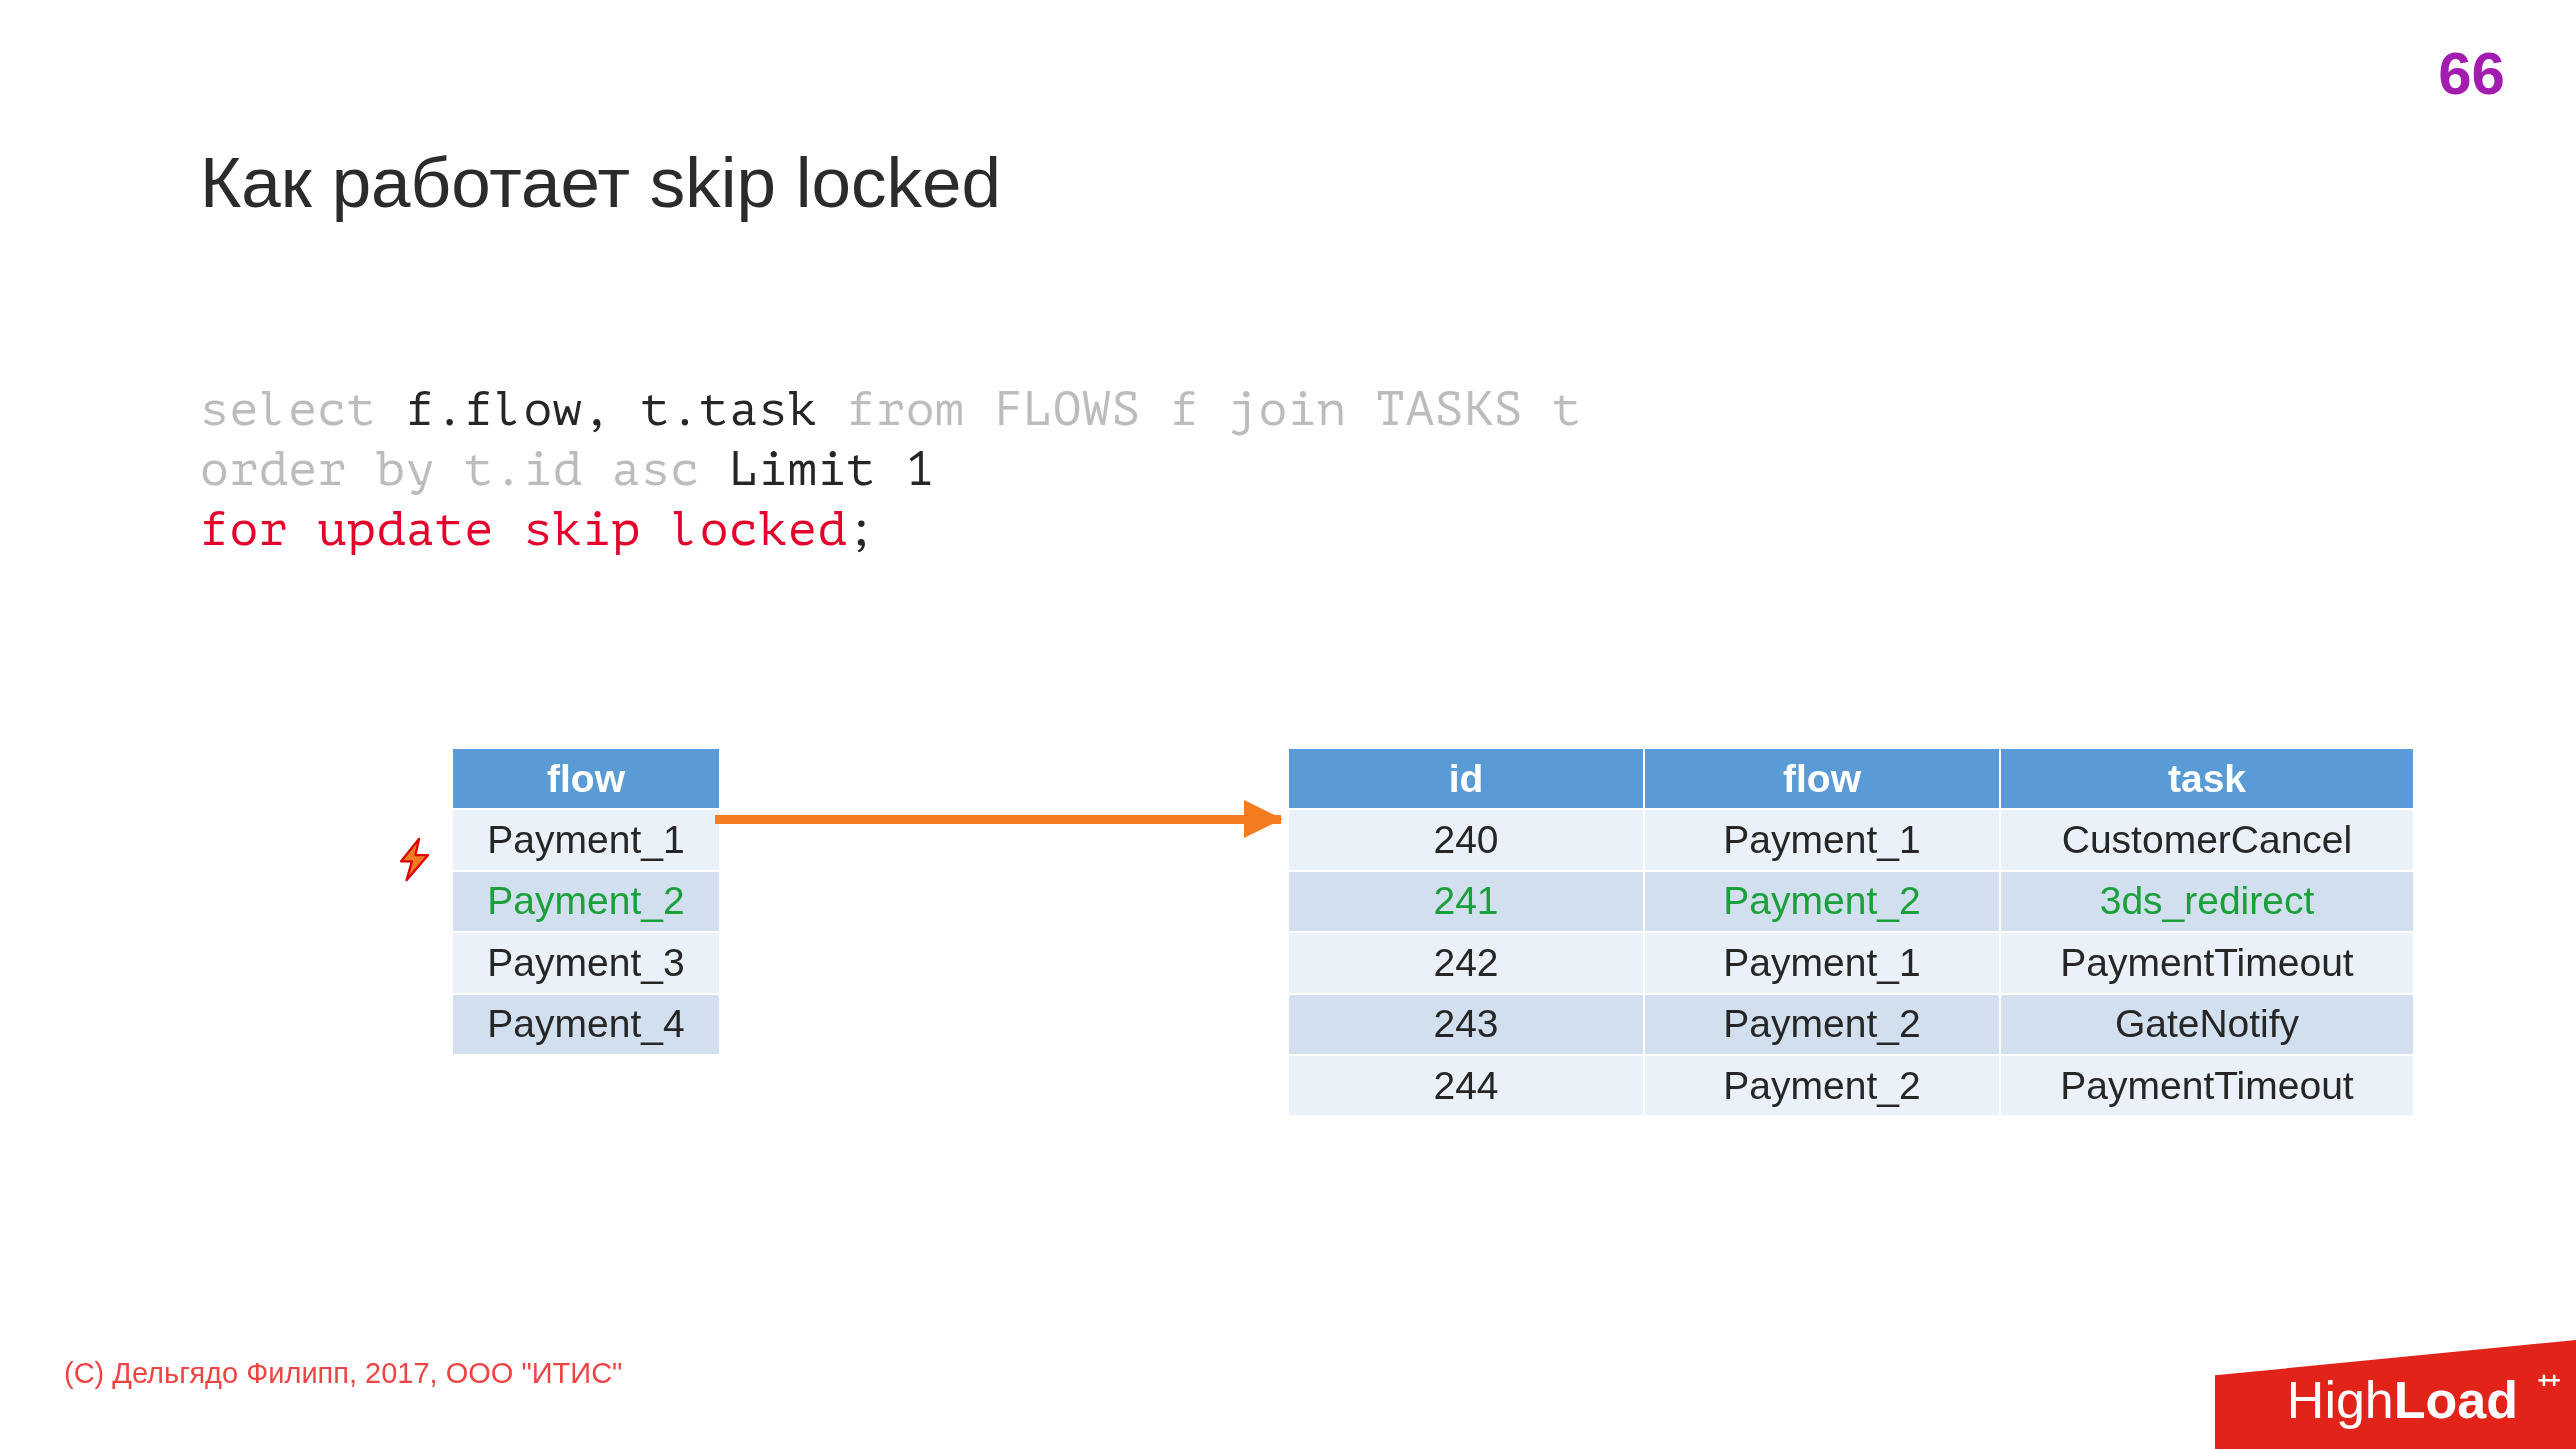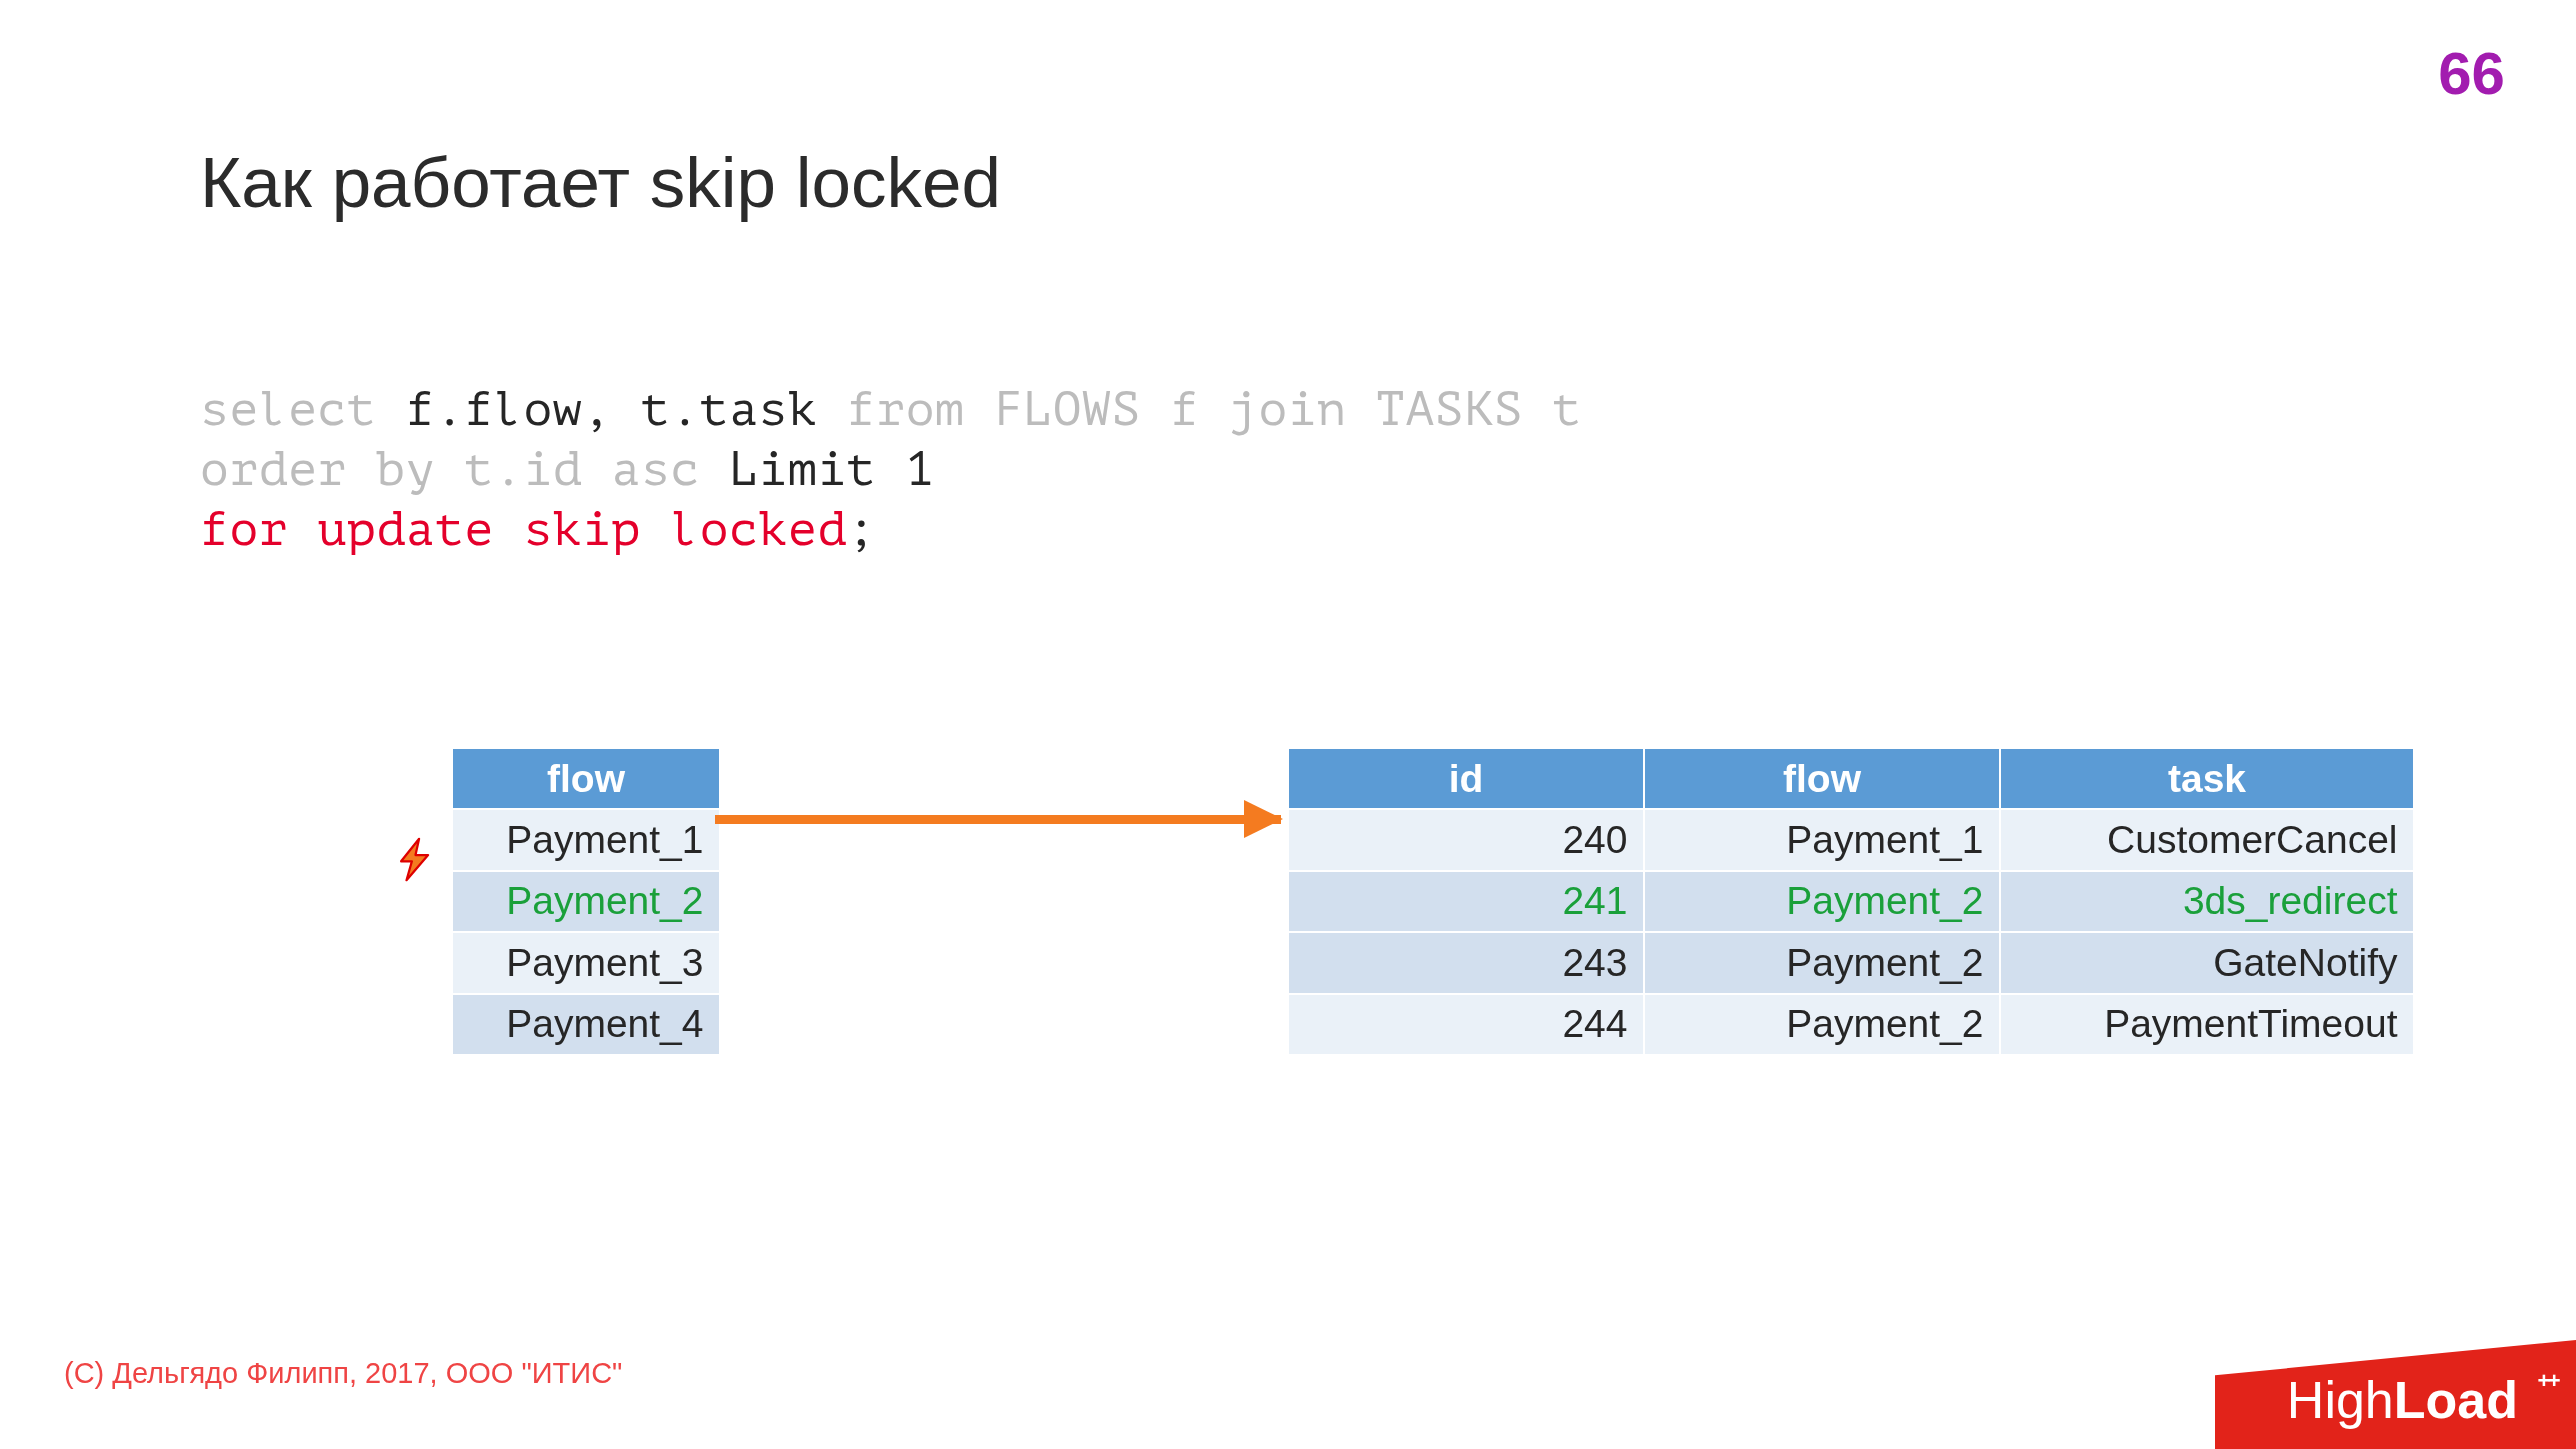--- a/index.html
+++ b/index.html
@@ -57,21 +57,21 @@
   }
   th {
     background: #5b9bd5;
     color: #fff;
     font-weight: 700;
     text-align: center;
     padding: 7.7px 15.5px;
   }
   td {
     padding: 7.7px 15.5px;
-    text-align: right;
+    text-align: center;
     color: #262626;
   }
   tr.light td { background: #eaf1f8; }
   tr.dark  td { background: #d2dfee; }
   td.green, tr .green { color: #1aa03a; }
 
   .table-flows { min-width: 270px; }
   .table-flows th, .table-flows td { min-width: 245px; }
 
   .table-tasks { }
@@ -202,20 +202,25 @@
         <tr class="light">
           <td>240</td>
           <td>Payment_1</td>
           <td>CustomerCancel</td>
         </tr>
         <tr class="dark">
           <td class="green">241</td>
           <td class="green">Payment_2</td>
           <td class="green">3ds_redirect</td>
         </tr>
+        <tr class="light">
+          <td>242</td>
+          <td>Payment_1</td>
+          <td>PaymentTimeout</td>
+        </tr>
         <tr class="dark">
           <td>243</td>
           <td>Payment_2</td>
           <td>GateNotify</td>
         </tr>
         <tr class="light">
           <td>244</td>
           <td>Payment_2</td>
           <td>PaymentTimeout</td>
         </tr>

